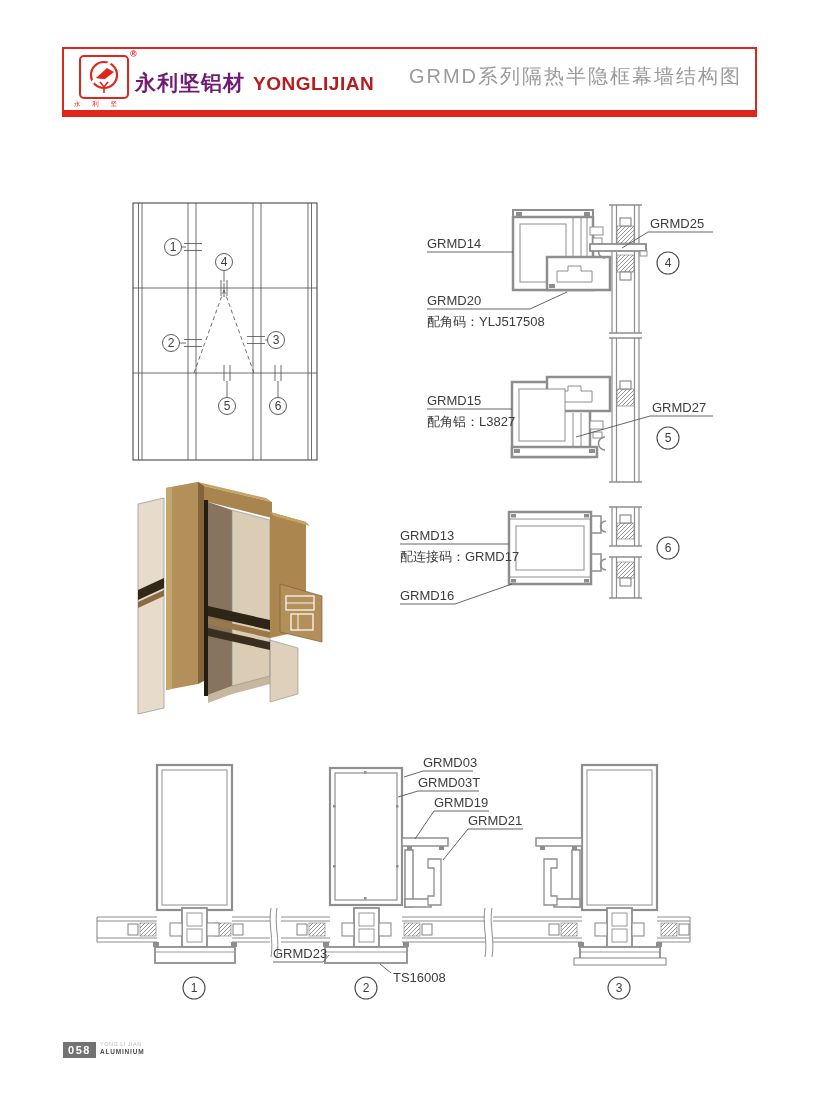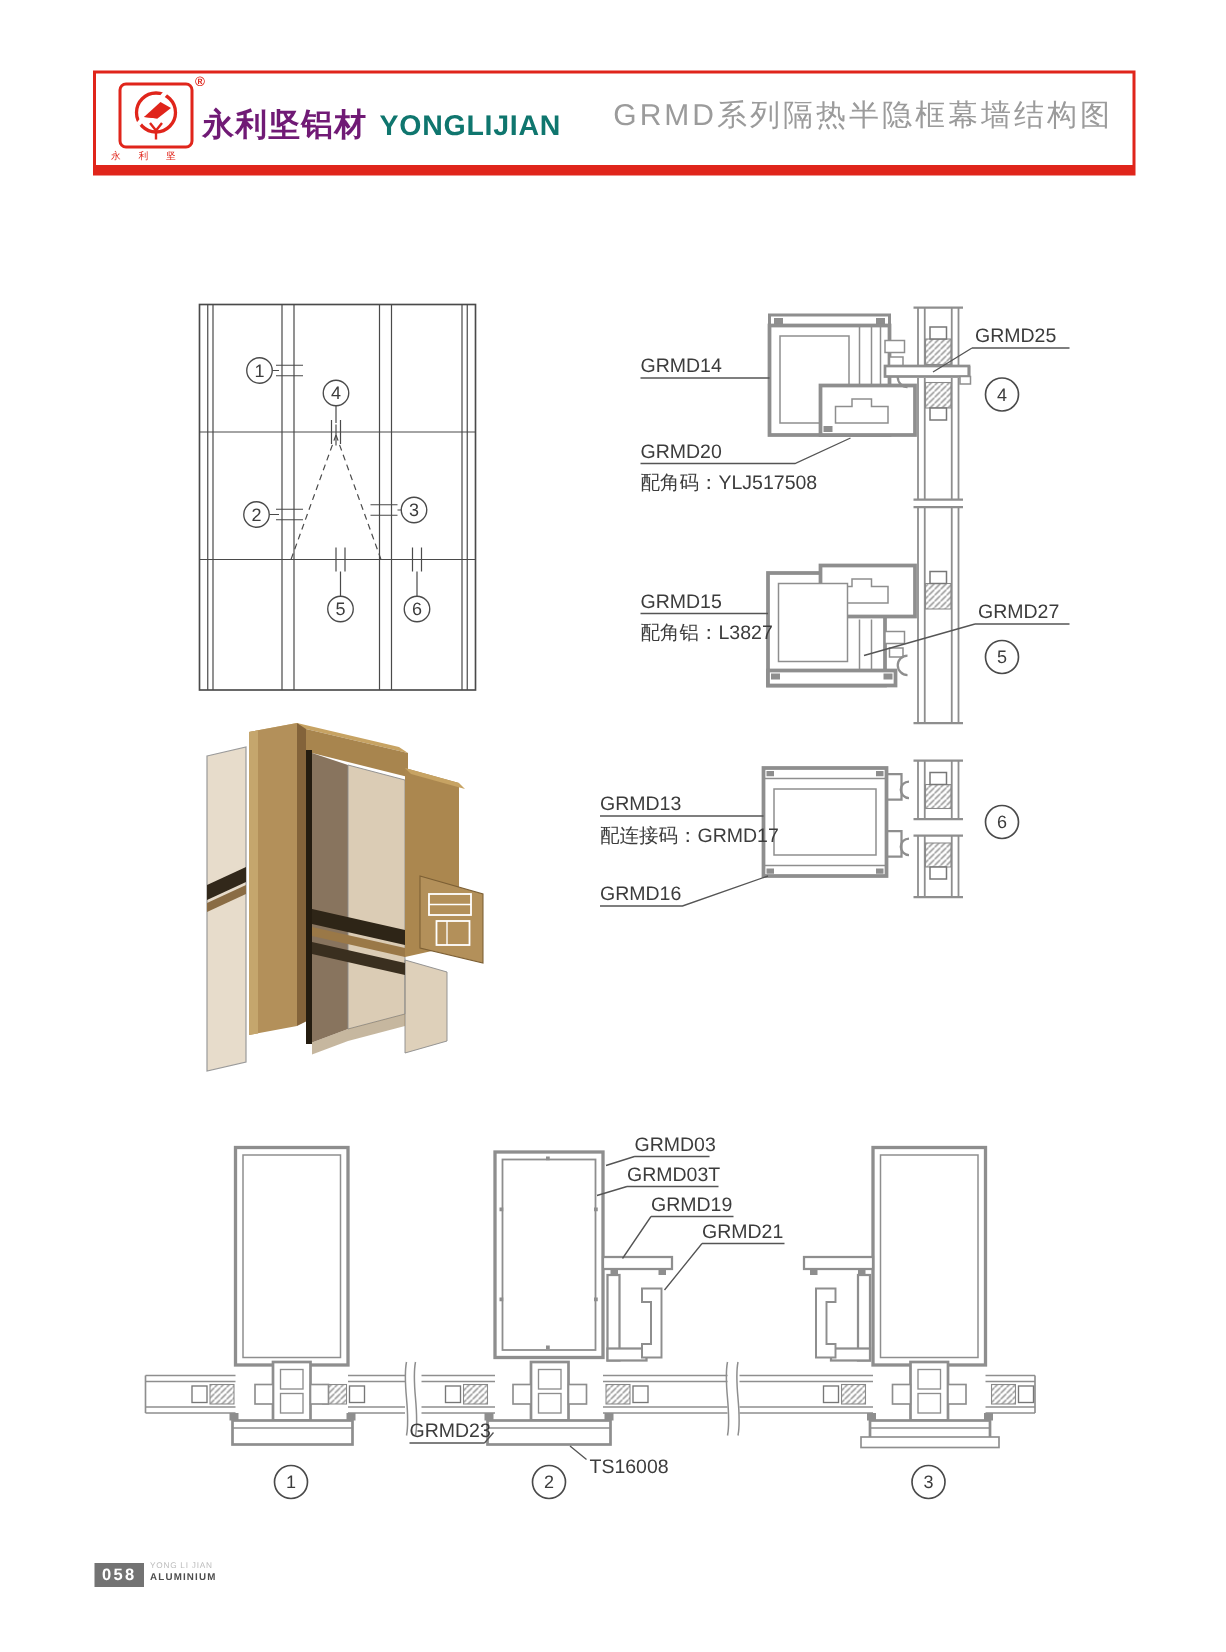--- a/index.html
+++ b/index.html
@@ -5,21 +5,21 @@
   html,body{margin:0;padding:0;background:#ffffff;}
   body{width:817px;height:1101px;position:relative;font-family:"Liberation Sans","DejaVu Sans",sans-serif;overflow:hidden;}
   .abs{position:absolute;}
   
   .header{left:62px;top:47px;width:695px;height:70px;border:2px solid #e0251b;border-bottom:7px solid #e0251b;box-sizing:border-box;background:#fff;}
   .logo-box{position:absolute;left:15px;top:6px;width:50px;height:44px;border:2px solid #e0251b;border-radius:5px;box-sizing:border-box;}
   .reg-mark{position:absolute;left:66px;top:0px;color:#e0251b;font-size:9px;font-weight:bold;}
   .logo-chars{position:absolute;left:10px;top:51px;width:60px;color:#e0251b;font-size:6.5px;letter-spacing:5px;white-space:nowrap;}
   .brand{position:absolute;left:71px;top:20px;display:inline-flex;align-items:baseline;white-space:nowrap;}
   .brand-cn{color:#701a75;font-size:21px;font-weight:bold;letter-spacing:1px;}
-  .brand-en{color:#0f766e;font-size:19px;font-weight:bold;letter-spacing:.5px;margin-left:8px;}
+  .brand-en{color:#b91c1c;font-size:19px;font-weight:bold;letter-spacing:.5px;margin-left:8px;}
   .header-title{position:absolute;right:13px;top:14px;text-align:left;}
   .title-cn{color:#9b9b9b;font-size:20px;letter-spacing:2px;white-space:nowrap;}
   .title-en{color:#9b9b9b;font-size:10px;margin-top:4px;white-space:nowrap;}
   
   .page-box{left:63px;top:1042px;width:33px;height:16px;background:#737373;color:#fff;font-size:11px;font-weight:bold;letter-spacing:1.5px;text-align:center;line-height:16px;}
   .foot-co{left:100px;top:1042px;line-height:1;}
   .foot-co .l1{color:#bcbcbc;font-size:5.5px;letter-spacing:.5px;}
   .foot-co .l2{color:#4e4e4e;font-size:6.5px;font-weight:bold;letter-spacing:.8px;margin-top:1px;}
   svg text{font-family:"Liberation Sans","DejaVu Sans",sans-serif;}
   .lbl{fill:#3c3c3c;font-size:13px;}

